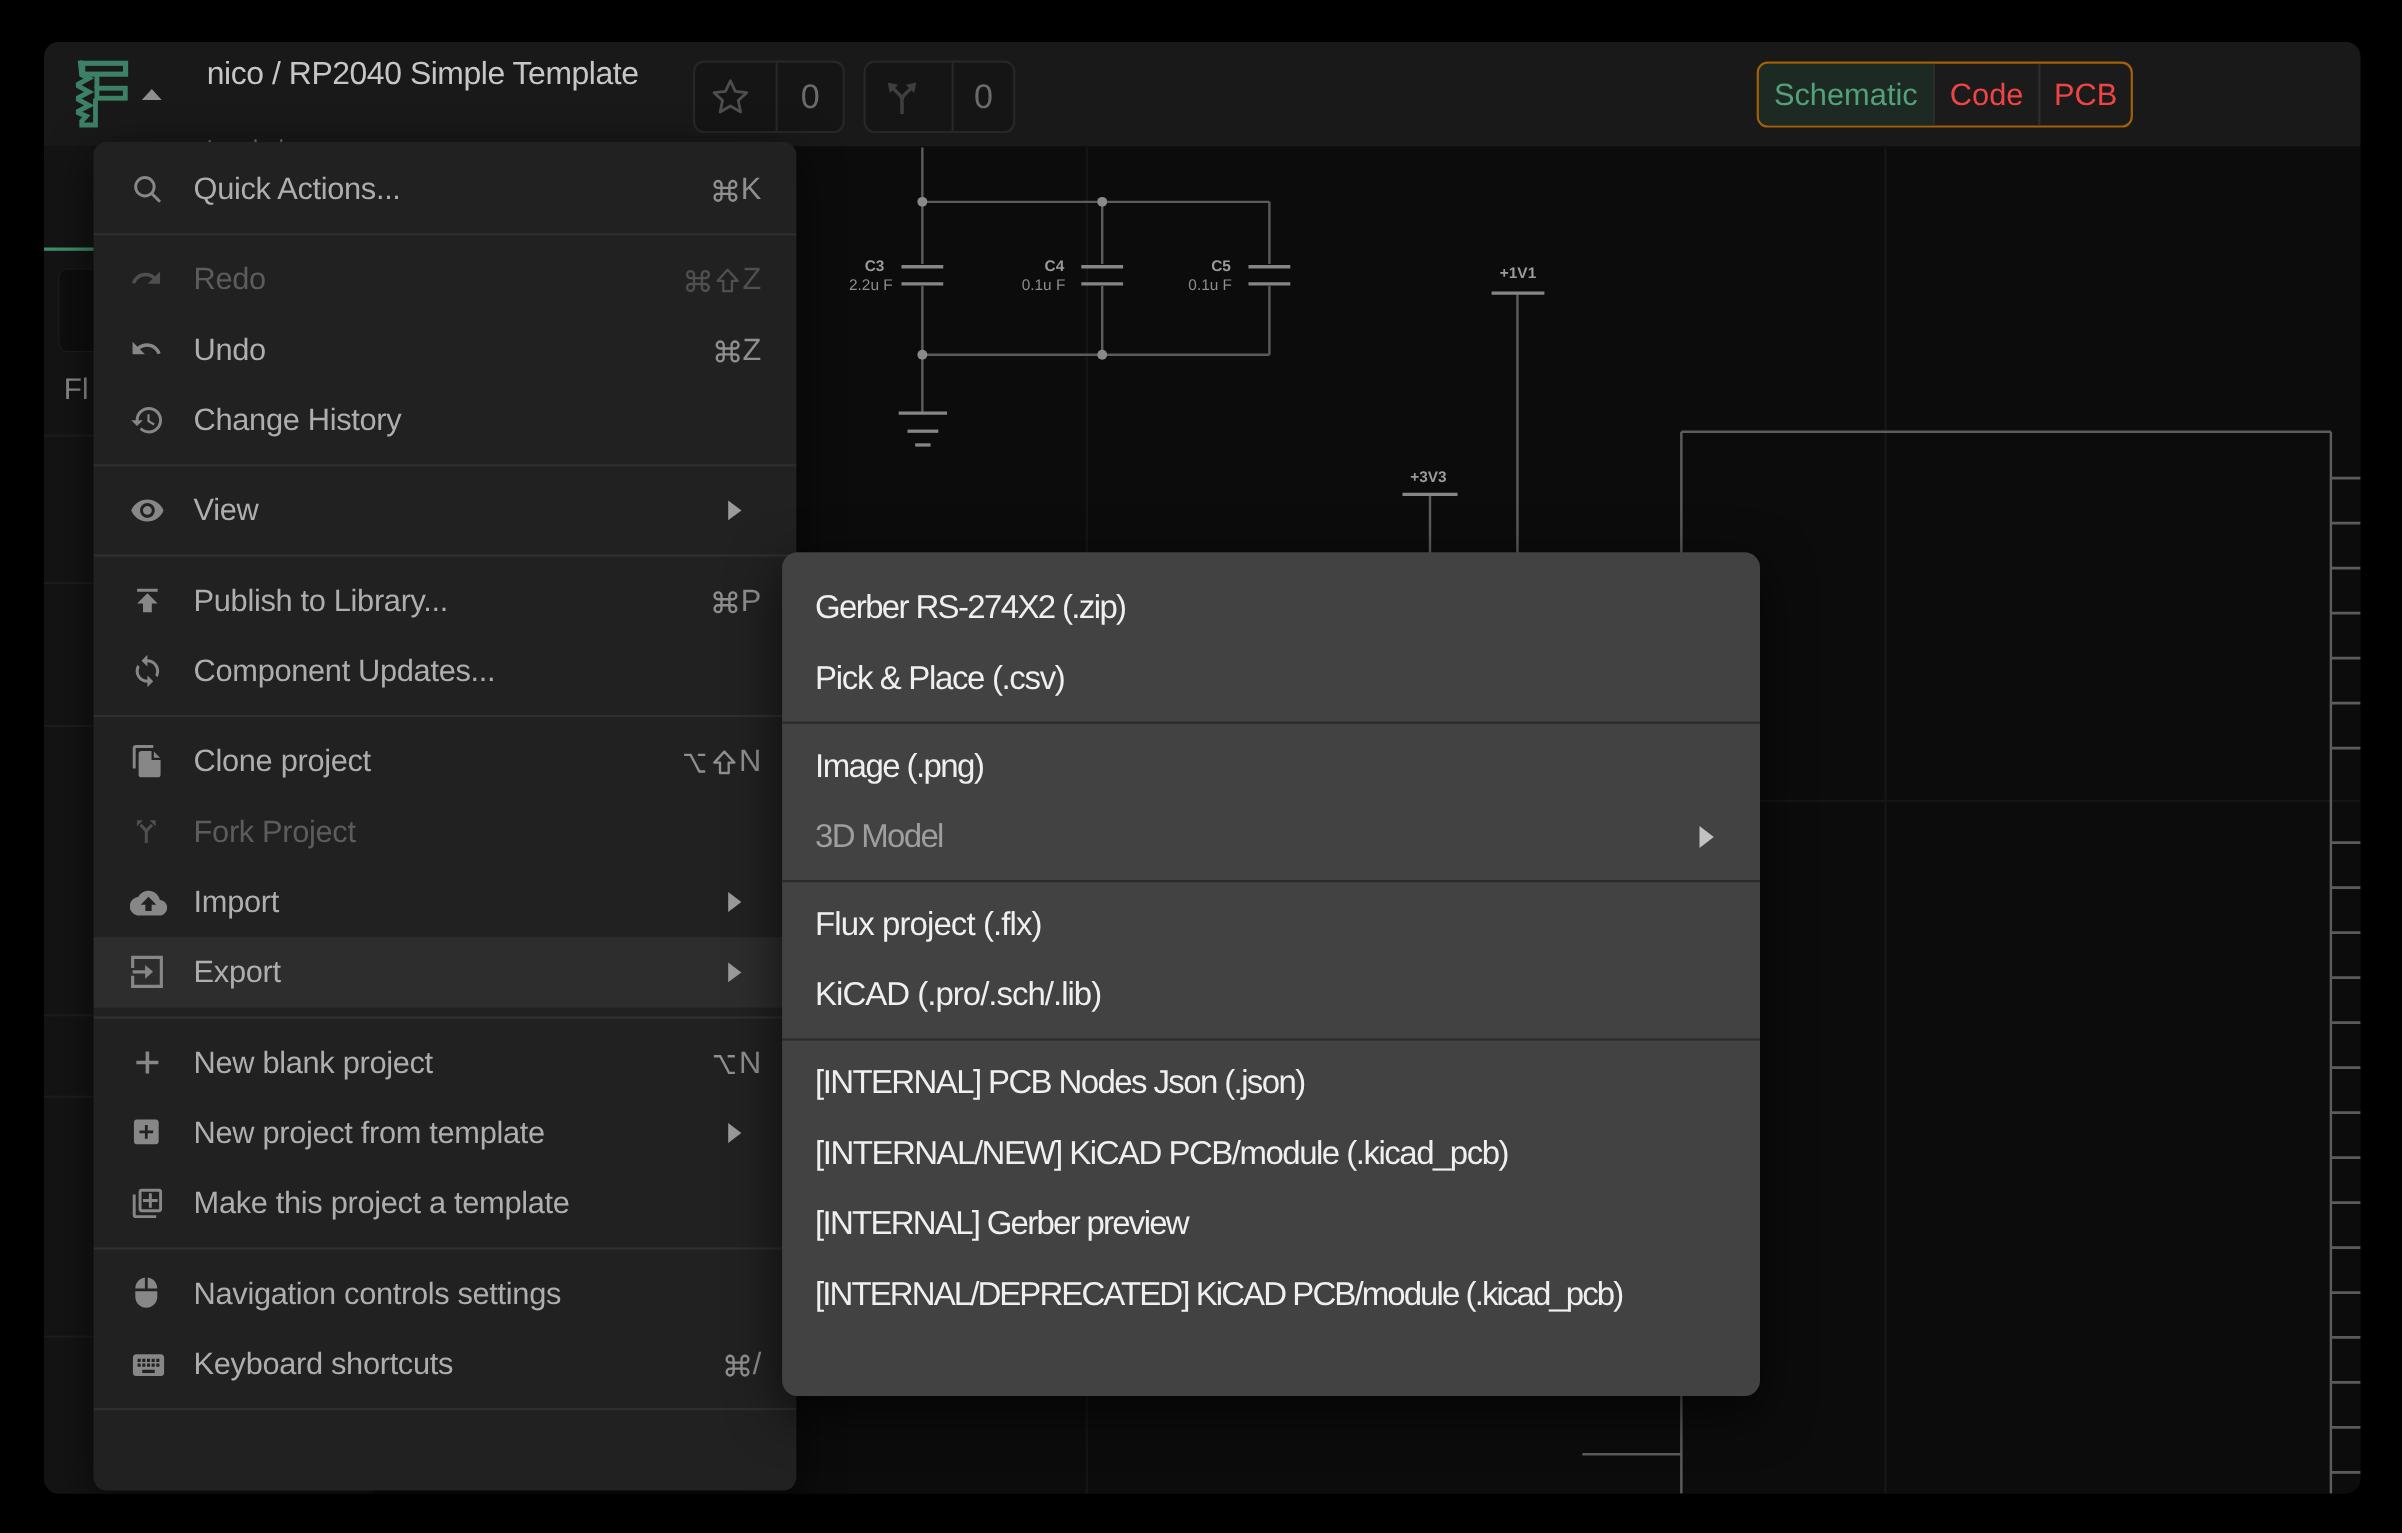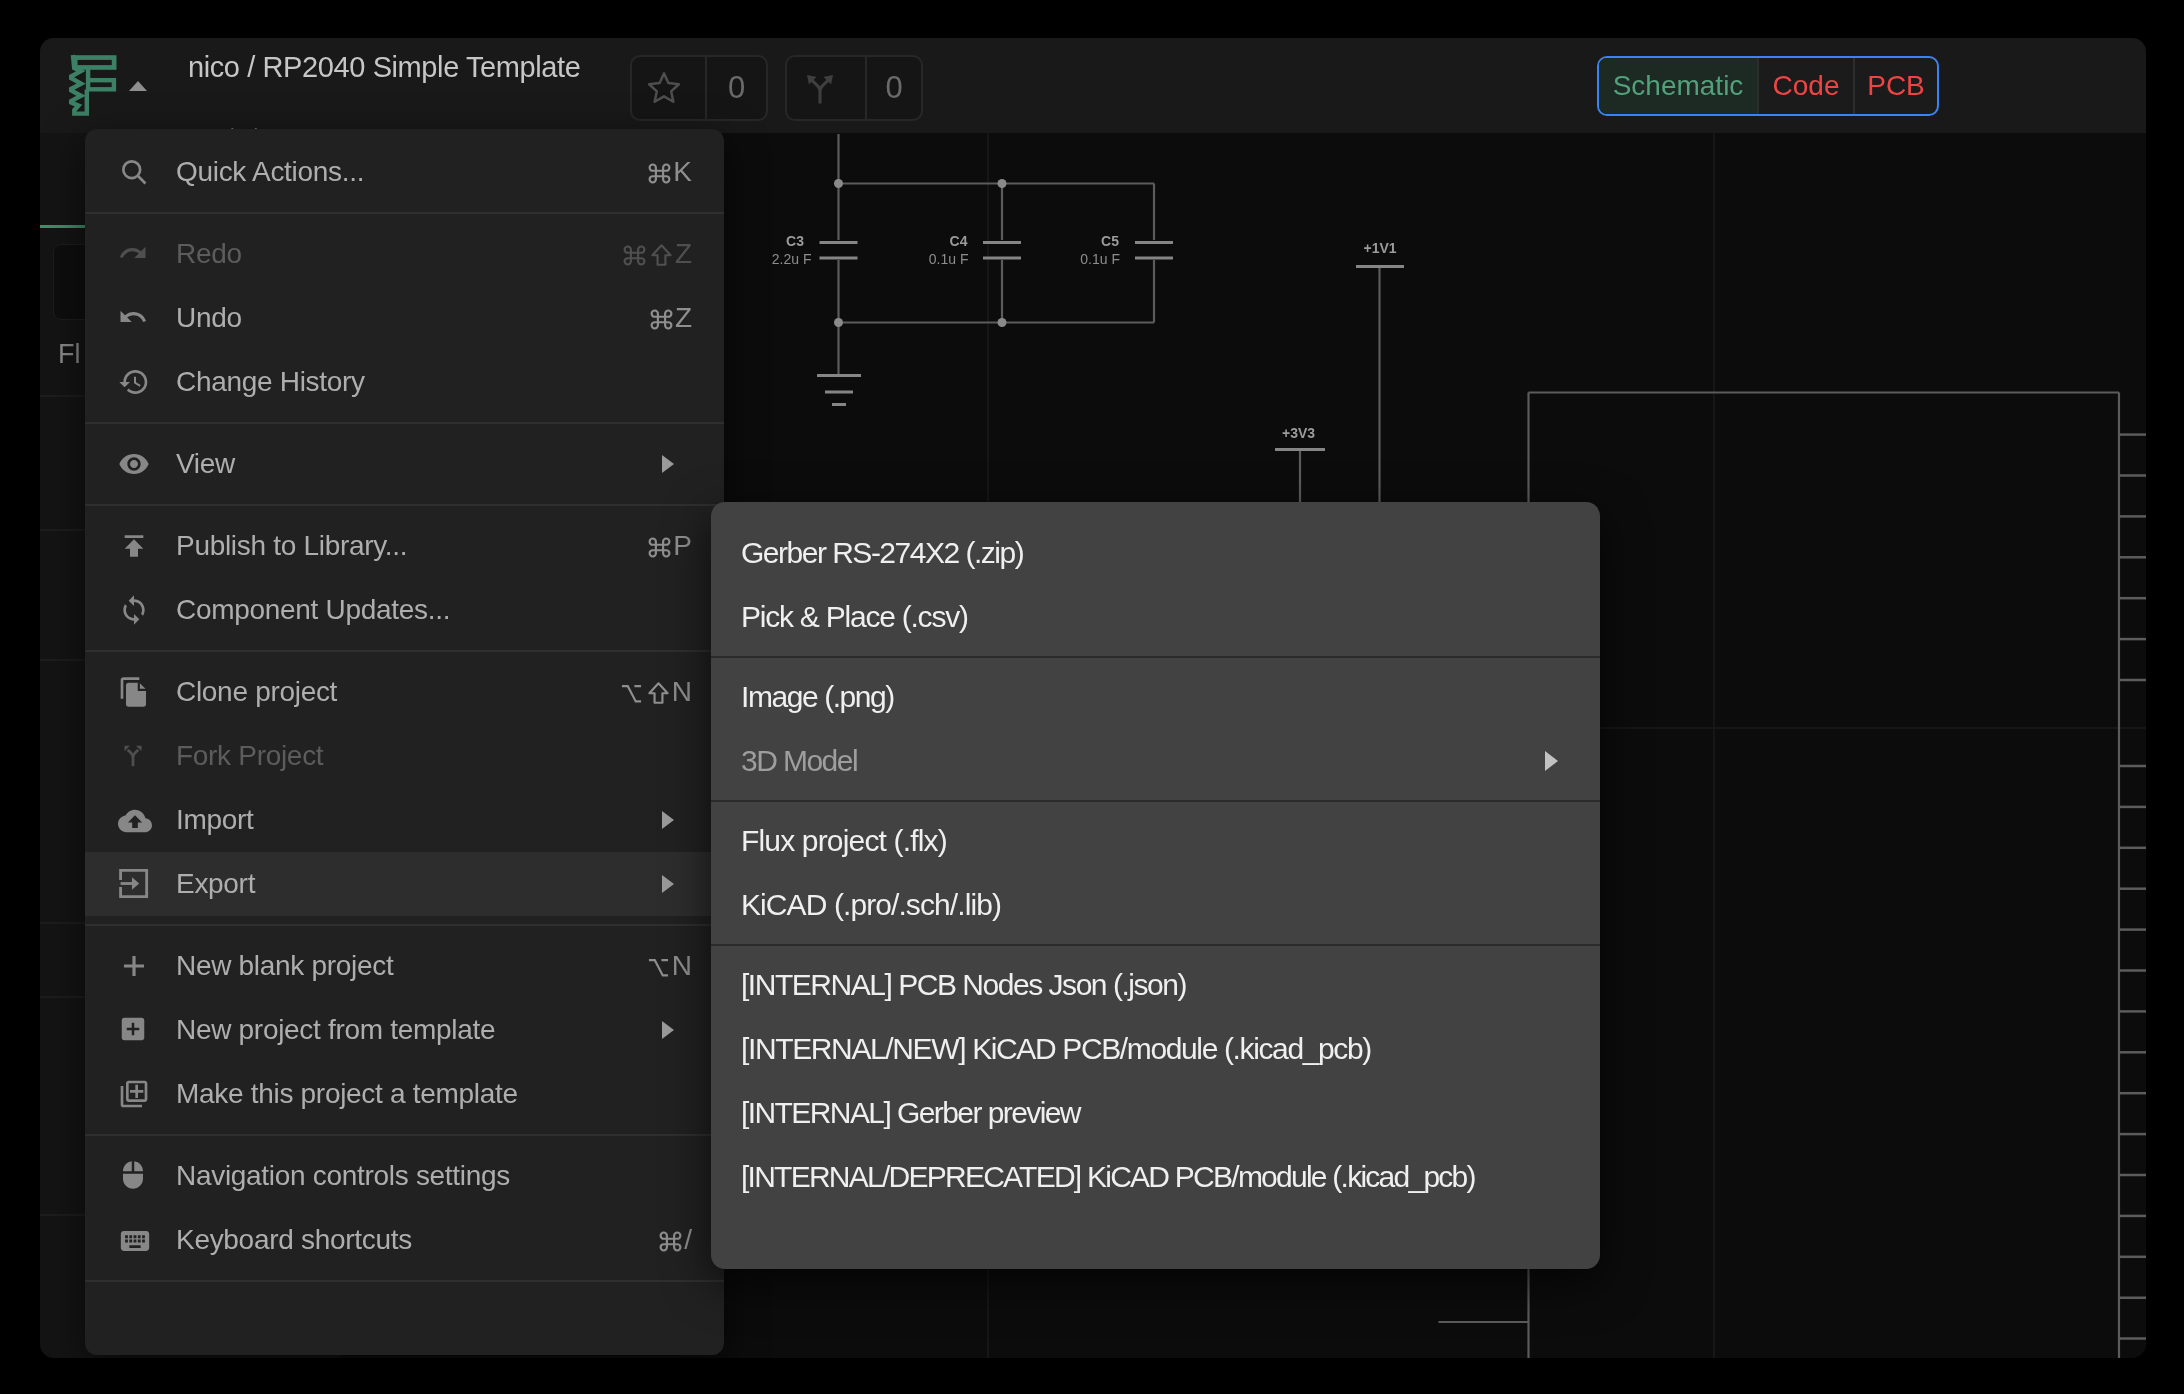--- a/index.html
+++ b/index.html
@@ -6,21 +6,21 @@
   *{box-sizing:border-box;font-family:"Liberation Sans",sans-serif;}
   #app{position:absolute;left:40px;top:38px;width:2106px;height:1320px;background:#0c0c0c;border-radius:14px;overflow:hidden;}
   .topbar{position:absolute;left:0;top:0;width:100%;height:95px;background:#191919;}
   .caret{position:absolute;left:89px;top:43px;width:0;height:0;border-left:9px solid transparent;border-right:9px solid transparent;border-bottom:10px solid #8f8f8f;}
   .title{position:absolute;left:148px;top:13px;font-size:29px;color:#c6c6c6;letter-spacing:-0.4px;white-space:nowrap;}
   .subtitle{position:absolute;left:148px;top:66px;font-size:21px;color:#6f6f6f;margin-top:20px;}
   .pillgroup{position:absolute;top:17px;height:66px;border:2px solid #272727;border-radius:10px;background:#151515;display:flex;align-items:stretch;}
   .pillgroup .seg{display:flex;align-items:center;justify-content:center;}
   .pillgroup .dv{width:2px;background:#272727;}
   .cnt{color:#6a6a6a;font-size:31px;}
-  .segctl{position:absolute;left:1557px;top:18px;height:60px;display:flex;border:2px solid #3b82f6;border-radius:10px;overflow:hidden;background:#1b1b1b;}
+  .segctl{position:absolute;left:1557px;top:18px;height:60px;display:flex;border:2px solid #a16207;border-radius:10px;overflow:hidden;background:#1b1b1b;}
   .segctl .sg{display:flex;align-items:center;justify-content:center;font-size:28px;color:#ef4444;}
   .segctl .sg.act{background:#1c2a23;color:#53a07a;}
   .segctl .sgdv{width:2px;background:#2d2d2d;}
   
   .sidebar{position:absolute;left:0;top:95px;width:300px;bottom:0;background:#141414;}
   .sb-underline{position:absolute;left:0px;top:92px;width:120px;height:3px;background:#3f8e6b;}
   .sb-input{position:absolute;left:13px;top:111px;width:260px;height:76px;background:#0e0e0e;border:1px solid #1e1e1e;border-radius:8px;}
   .sb-f{position:absolute;left:18px;top:206px;font-size:27px;color:#8a8a8a;}
   .sb-line{position:absolute;left:0;height:2px;width:300px;background:#1d1d1d;}
   

